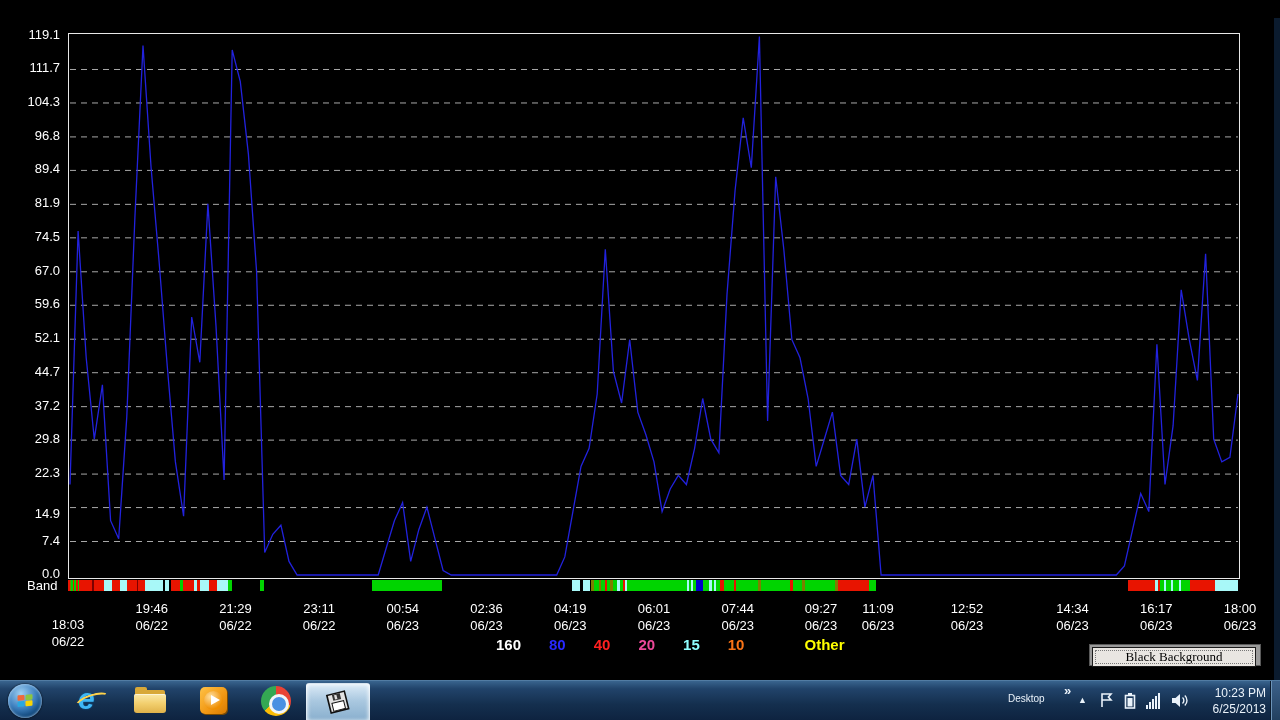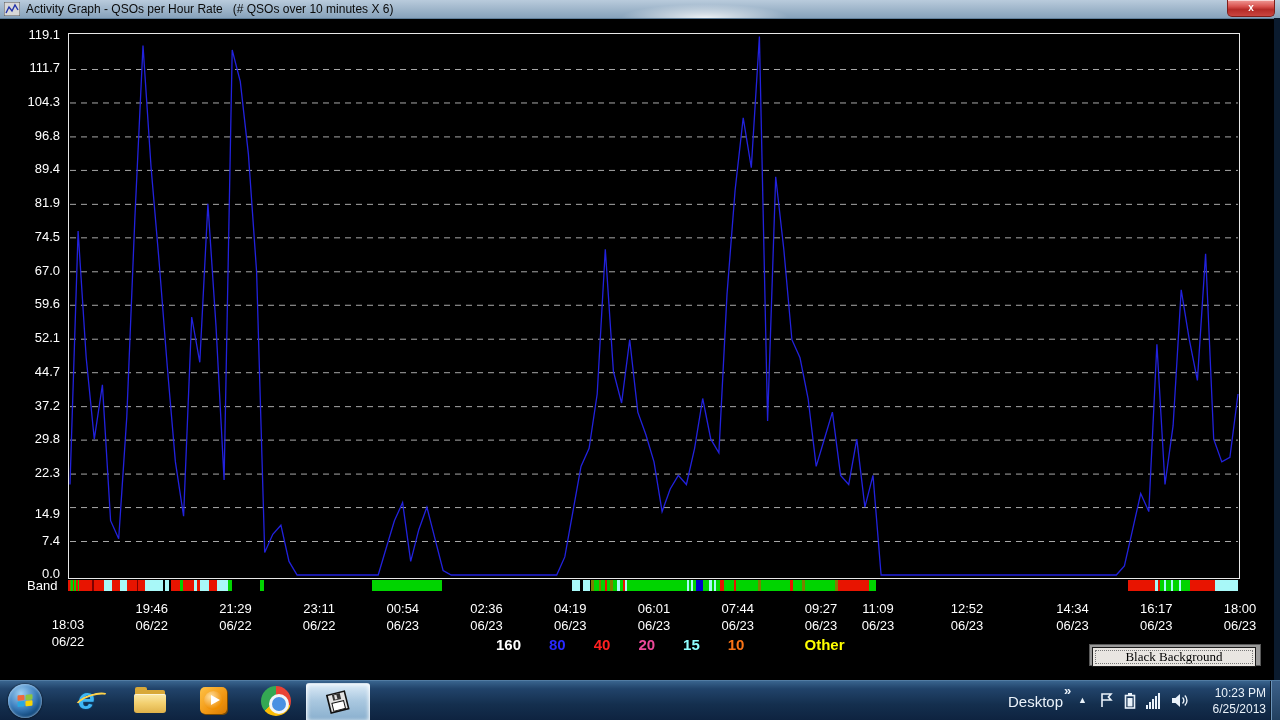--- a/index.html
+++ b/index.html
@@ -64,45 +64,36 @@
     border-left:9px solid #fff;border-top:5px solid transparent;border-bottom:5px solid transparent;}
   #chrome-circ{position:absolute;left:1px;top:0;width:30px;height:30px;border-radius:50%;
     background:conic-gradient(#ea4335 0 30%,#fbbc05 30% 64%,#34a853 64% 100%);}
   #chrome-in{position:absolute;left:9px;top:8px;width:14px;height:14px;border-radius:50%;
     background:#4a90e2;border:3px solid #f2f5f8;}
   #app-btn{position:absolute;left:306px;top:2px;width:62px;height:37px;border-radius:3px;
     background:linear-gradient(#dcebf7,#aac8e0 45%,#87aecd);border:1px solid #ffffffaa;
     box-shadow:inset 0 0 4px #fff;display:flex;align-items:center;justify-content:center;}
   
   #tray{position:absolute;right:0;top:0;height:40px;width:290px;color:#eaf2fa;}
-  #desktop-label{position:absolute;left:18px;top:12px;font-size:15px;}
+  #desktop-label{position:absolute;left:18px;top:12px;font-size:10px;}
   #tray-chevron{position:absolute;left:74px;top:2px;font-size:13px;font-weight:bold;}
   #tray-up{position:absolute;left:88px;top:14px;font-size:9px;}
   #clock{position:absolute;left:206px;top:4px;width:70px;text-align:right;font-size:12px;line-height:16px;}
   #show-desktop{position:absolute;left:1270px;top:681px;width:10px;height:39px;
     background:linear-gradient(#3c618a,#22405f);border-left:1px solid #0a1a2c;box-shadow:inset 1px 0 0 #6d94b8;}
   .trayicon{position:absolute;top:12px;}
   #flag-ico{left:110px;} #battery-ico{left:134px;} #net-ico{left:156px;} #vol-ico{left:182px;}
   .bars{display:flex;align-items:flex-end;gap:1px;}
   .bars i{display:block;width:2px;background:#eaf2fa;}
 </style>
 </head>
 <body>
 
 <div id="screen">
 
-  <div id="titlebar">
-    <div class="glow"></div>
-    <svg id="title-icon" viewBox="0 0 16 14">
-      <rect x="0" y="0" width="16" height="14" fill="#d8d8d8" stroke="#555"></rect>
-      <polyline points="2,11 5,5 8,9 11,3 14,8" fill="none" stroke="#2233aa" stroke-width="1.4"></polyline>
-    </svg>
-    <span id="title-text">Activity Graph - QSOs per Hour Rate   (# QSOs over 10 minutes X 6)</span>
-    <div id="close-btn">x</div>
-  </div>
 
   <div id="plotbox"><svg width="1170" height="544">
         <line x1="1" x2="1169" y1="35.489504617968066" y2="35.489504617968066" stroke="#a8a8a8" stroke-width="1" stroke-dasharray="6,5"></line>
         <line x1="1" x2="1169" y1="68.97900923593619" y2="68.97900923593619" stroke="#a8a8a8" stroke-width="1" stroke-dasharray="6,5"></line>
         <line x1="1" x2="1169" y1="102.92107472712007" y2="102.92107472712007" stroke="#a8a8a8" stroke-width="1" stroke-dasharray="6,5"></line>
         <line x1="1" x2="1169" y1="136.41057934508808" y2="136.41057934508808" stroke="#a8a8a8" stroke-width="1" stroke-dasharray="6,5"></line>
         <line x1="1" x2="1169" y1="170.35264483627196" y2="170.35264483627196" stroke="#a8a8a8" stroke-width="1" stroke-dasharray="6,5"></line>
         <line x1="1" x2="1169" y1="203.8421494542401" y2="203.8421494542401" stroke="#a8a8a8" stroke-width="1" stroke-dasharray="6,5"></line>
         <line x1="1" x2="1169" y1="237.78421494542397" y2="237.78421494542397" stroke="#a8a8a8" stroke-width="1" stroke-dasharray="6,5"></line>
         <line x1="1" x2="1169" y1="271.2737195633921" y2="271.2737195633921" stroke="#a8a8a8" stroke-width="1" stroke-dasharray="6,5"></line>

